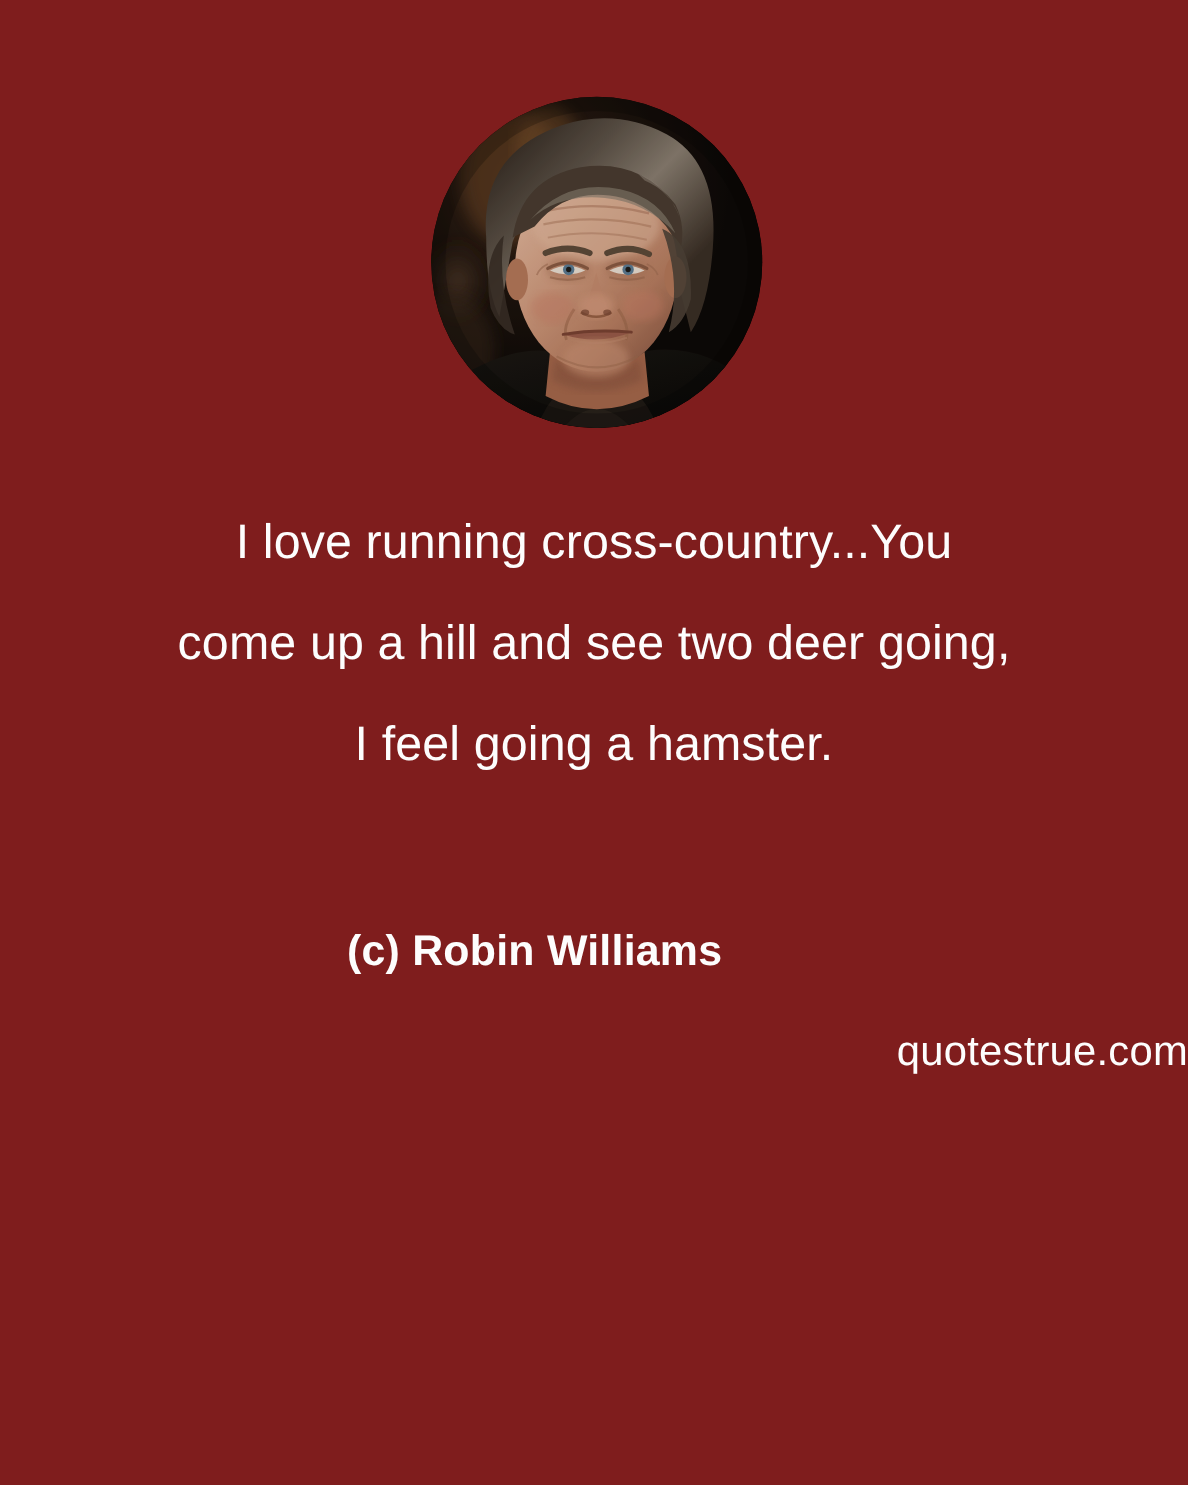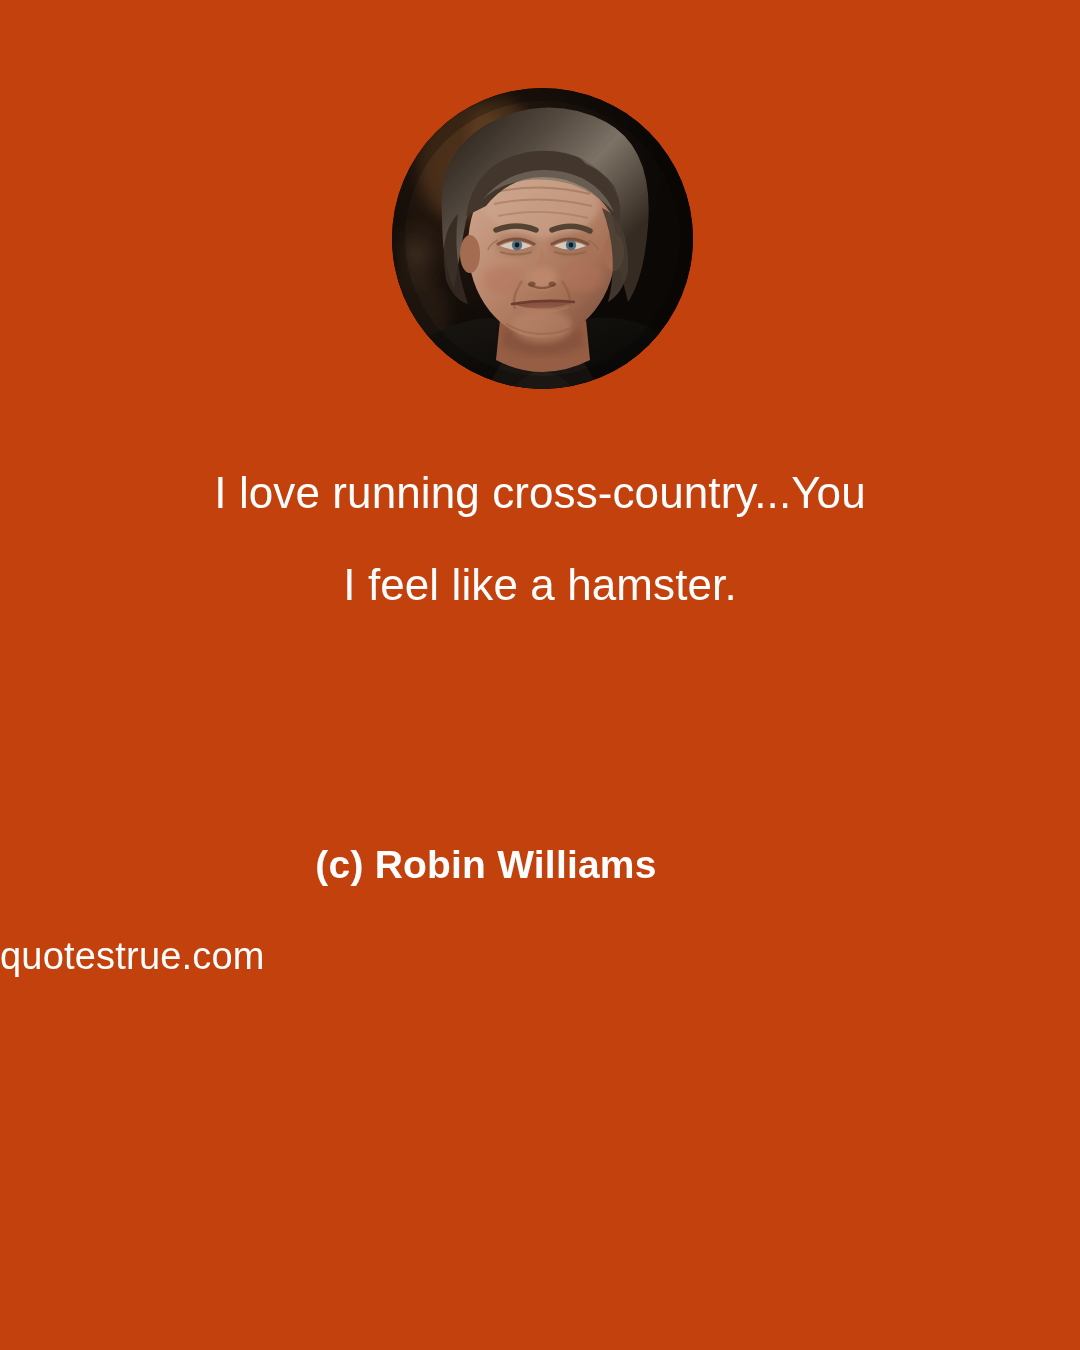--- a/index.html
+++ b/index.html
@@ -70,32 +70,32 @@
     font-weight: 700;
     line-height: 54px;
     letter-spacing: 0.2px;
   }
 
   #source {
     position: absolute;
     left: 0;
     top: 930px;
     width: 1080px;
-    text-align: left;
+    text-align: right;
     color: #fdfdfd;
     font-size: 38px;
     font-weight: 400;
     line-height: 52px;
     letter-spacing: 0.2px;
   }
 </style>
 </head>
 <body>
 
-<div id="card" style="background: #c2410c;">
+<div id="card" style="background: #7f1d1d;">
 
   <div id="portrait-wrap">
     <svg id="portrait-svg" viewBox="0 0 301 301" aria-hidden="true">
       <defs>
         <radialGradient id="bgGlow" cx="28%" cy="26%" r="62%">
           <stop offset="0%" stop-color="#5b3a22"></stop>
           <stop offset="45%" stop-color="#2a1b11"></stop>
           <stop offset="100%" stop-color="#0a0706"></stop>
         </radialGradient>
         <linearGradient id="faceGrad" x1="18%" y1="12%" x2="86%" y2="92%">
@@ -211,20 +211,21 @@
         <path d="M66 126 Q46 146 54 192 Q62 212 76 216 Q60 170 66 126 Z" fill="#3a2f27" opacity="0.9"></path>
 
         <circle cx="150.5" cy="150.5" r="150.5" fill="none" stroke="#000" stroke-width="26" opacity="0.22"></circle>
         <rect x="0" y="0" width="301" height="301" fill="#120d0a" opacity="0.12"></rect>
       </g>
     </svg>
   </div>
 
   <div id="quote-block">
     <div class="quote-line">I love running cross-country...You</div>
-    <div class="quote-line">I feel like a hamster.</div>
+    <div class="quote-line">come up a hill and see two deer going,</div>
+    <div class="quote-line">I feel going a hamster.</div>
   </div>
 
   <div id="attribution">(c) Robin Williams</div>
 
   <div id="source">quotestrue.com</div>
 
 </div>
 
 </body></html>

